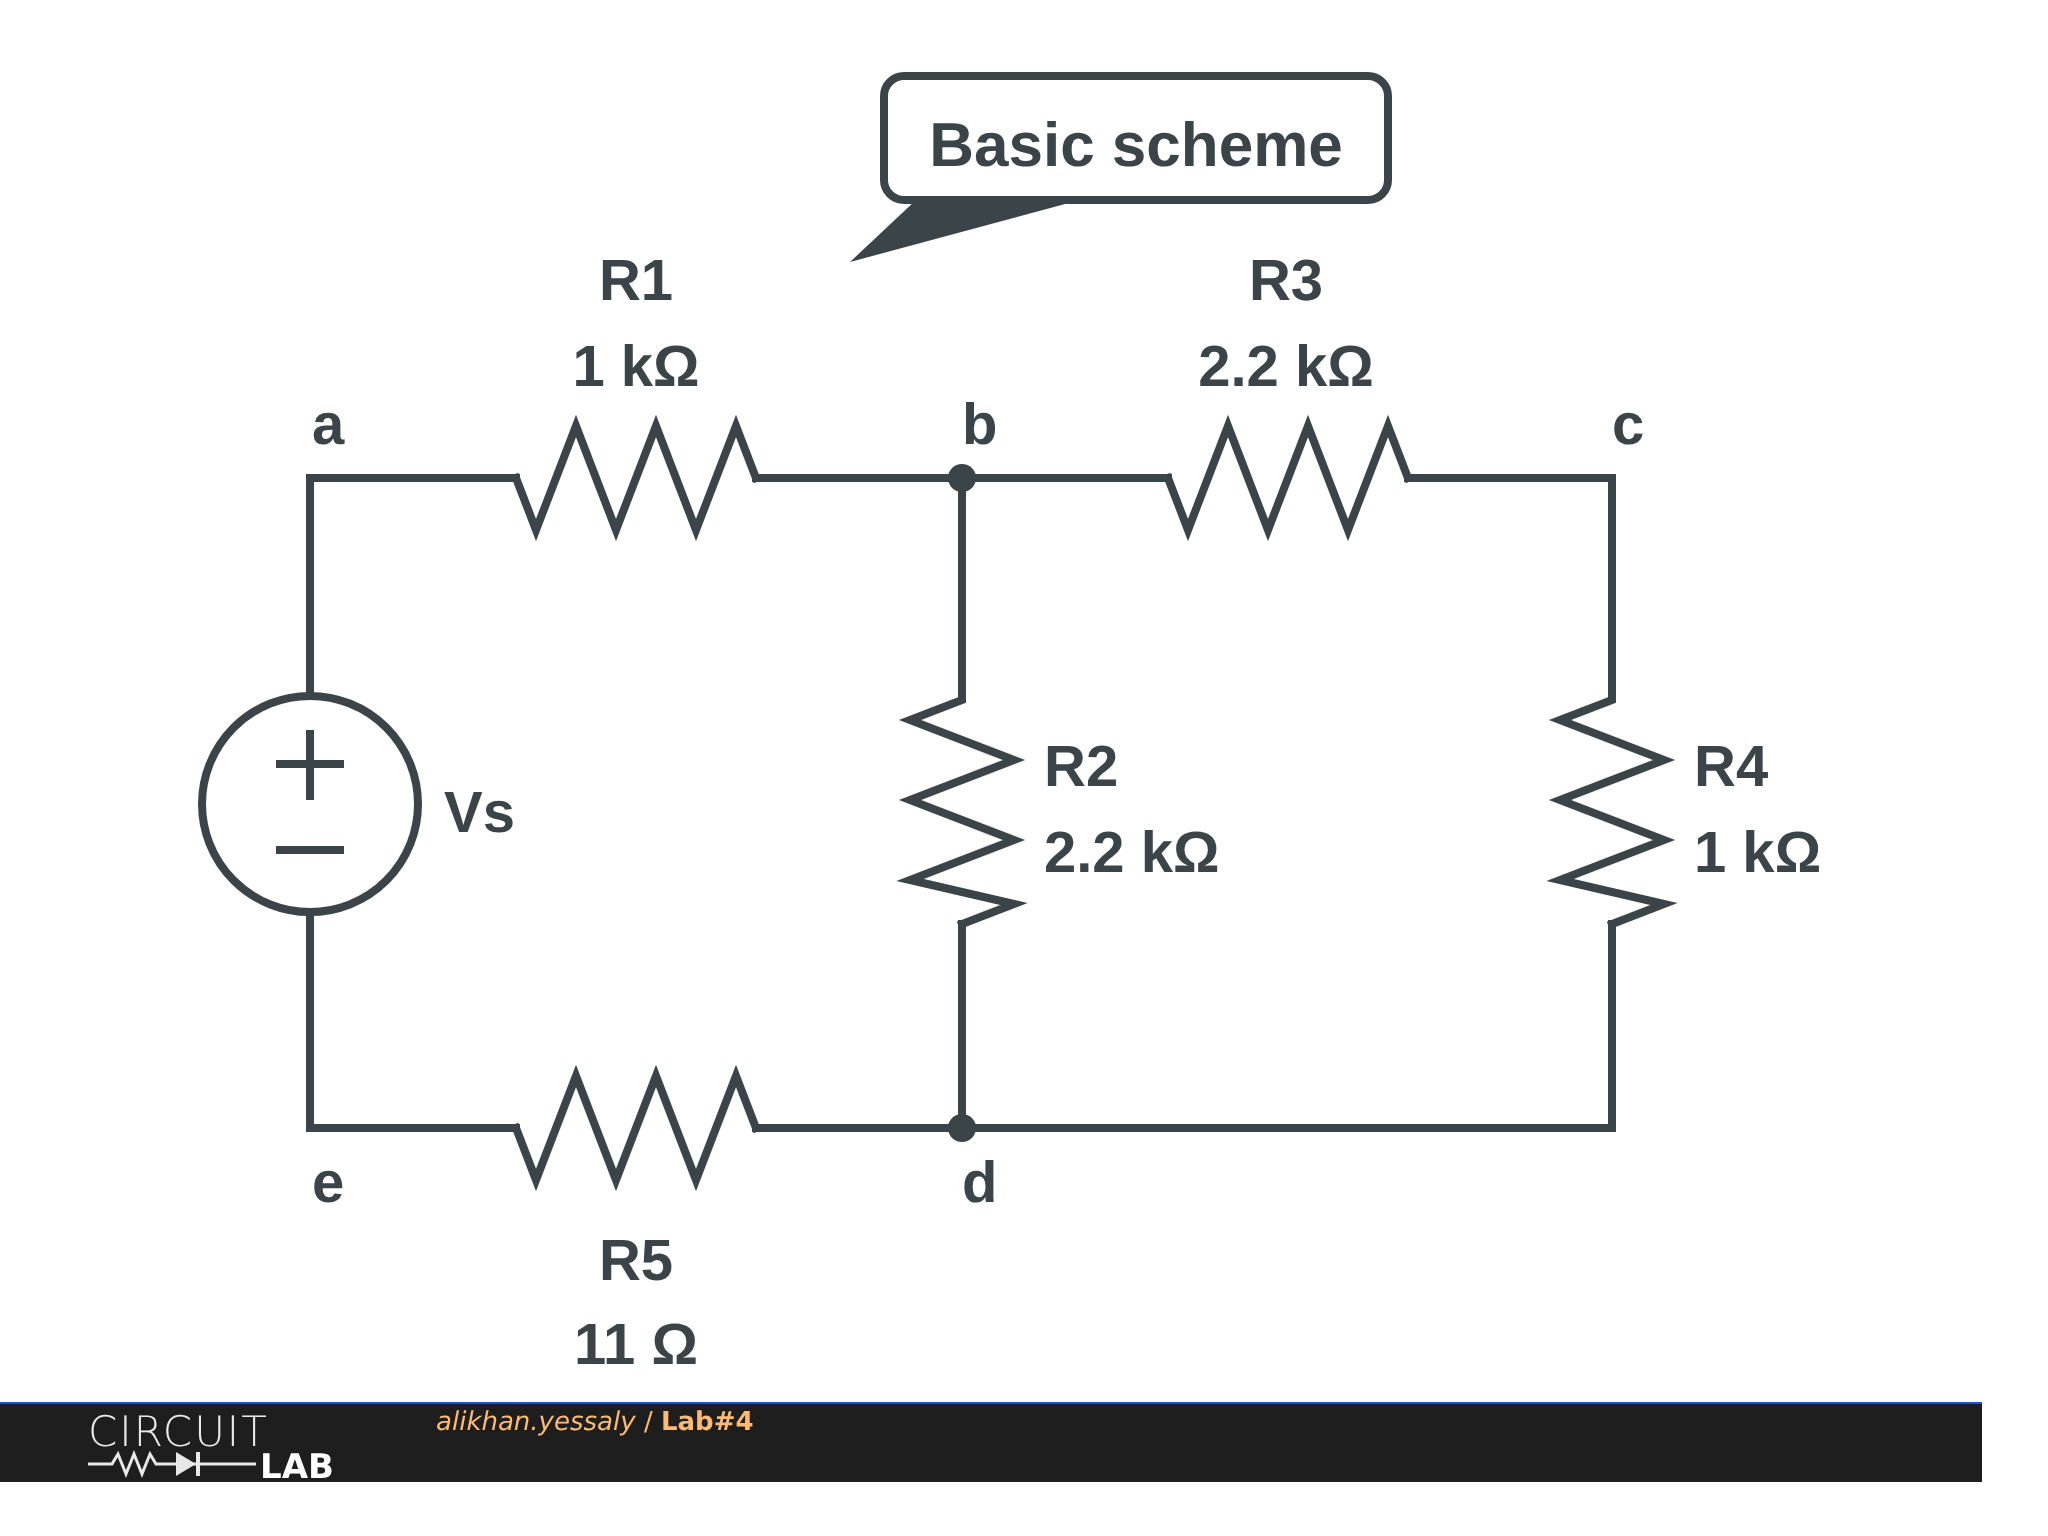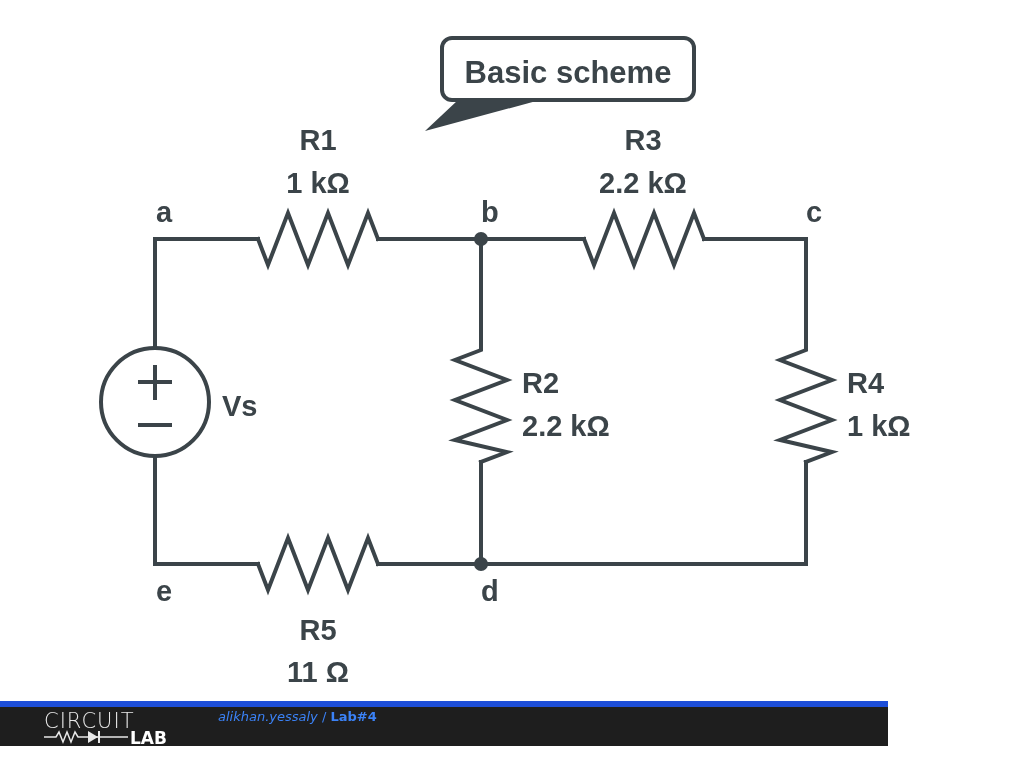--- a/index.html
+++ b/index.html
@@ -2,26 +2,26 @@
 <html><head>
 <meta charset="utf-8">
 <style>
   html, body { margin:0; padding:0; }
   body { width:1024px; height:768px; background:#ffffff; position:relative; overflow:hidden;
          font-family:"Liberation Sans", sans-serif; }
   #schematic { position:absolute; left:0; top:0; width:1024px; height:730px; }
   .wire { stroke:#3b4449; stroke-width:4; fill:none; stroke-linecap:square; stroke-linejoin:miter; }
   .lbl { fill:#3b4449; font-family:"Liberation Sans", sans-serif; font-weight:bold; font-size:29px; }
   .node { fill:#3b4449; }
-  #footer { position:absolute; left:0; top:701px; width:888px; height:39px; background:#1e1e1e;
-            border-top:6px solid #1d4ed8; }
+  #footer { position:absolute; left:0; top:701px; width:991px; height:39px; background:#1e1e1e;
+            border-top:1px solid #1d4ed8; }
   .logo-top { position:absolute; left:44px; top:2px; color:#e8e8e8; font-family:"DejaVu Sans", sans-serif;
               font-size:21px; letter-spacing:1px; font-weight:200; }
   .logo-bottom { position:absolute; left:44px; top:21px; width:135px; height:17px; }
-  .credit-line1 { position:absolute; left:218px; top:2px; color:#3b82f6; font-family:"DejaVu Sans", sans-serif; font-size:13px; }
+  .credit-line1 { position:absolute; left:218px; top:2px; color:#fdba74; font-family:"DejaVu Sans", sans-serif; font-size:13px; }
   .credit-line2 { position:absolute; left:218px; top:20px; color:#ffffff; font-family:"DejaVu Sans", sans-serif; font-size:14px; }
   .italic { font-style:italic; }
   .bold { font-weight:bold; }
 </style>
 </head>
 <body>
 
 <svg id="schematic" viewBox="0 0 1024 730">
 
   <g>

